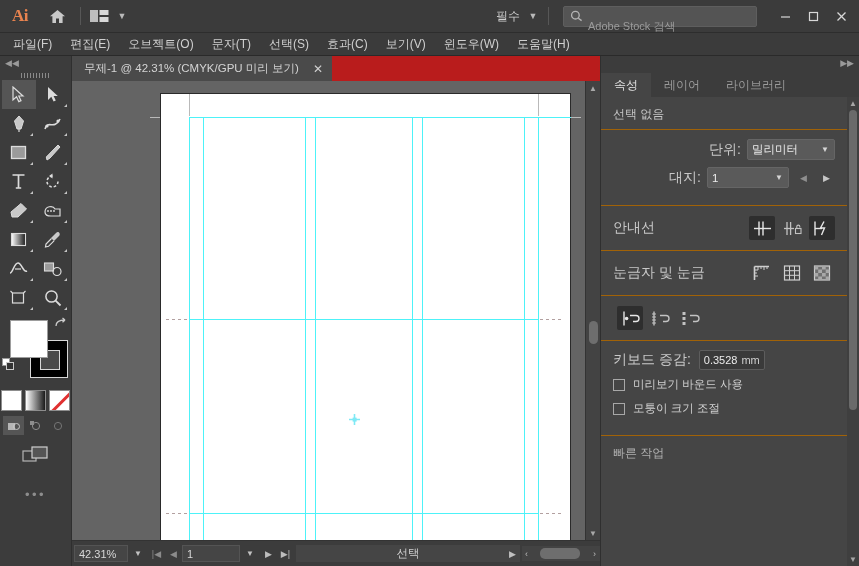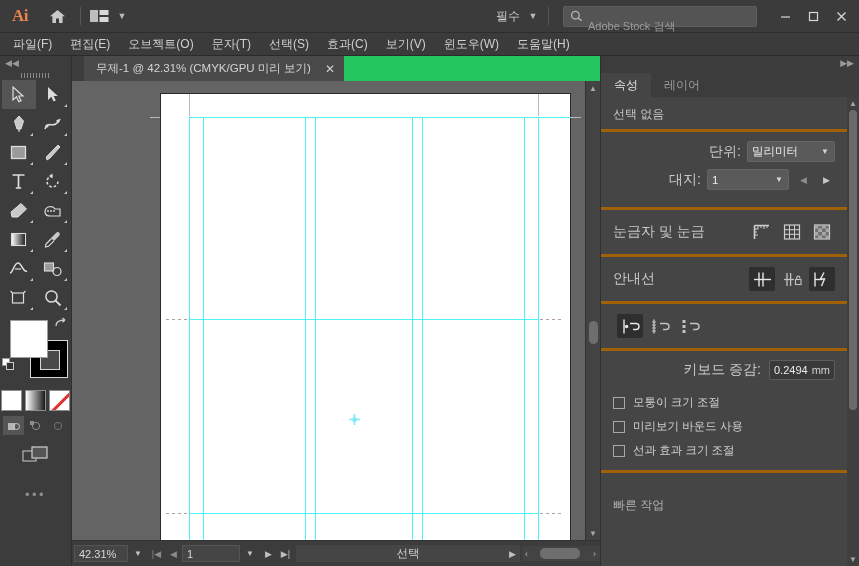--- a/index.html
+++ b/index.html
@@ -72,21 +72,21 @@
   .cm.grad{ background:linear-gradient(90deg,#fff,#1a1a1a); }
   .cm.solid{ background:#fff; }
   .drawmodes{ display:flex; justify-content:center; gap:1px; margin-top:5px; }
   .dm{ width:21px; height:19px; display:flex; align-items:center; justify-content:center; }
   .dm.act{ background:#555; }
   .screenmode{ display:flex; justify-content:center; margin-top:10px;}
   .more-dots{ display:flex; justify-content:center; margin-top:22px; color:#8d8d8d; letter-spacing:2.5px; font-size:13px;}
 
   
   .docarea{ flex:1; position:relative; background:#3c3c3c; }
-  .tabstrip{ height:25px; background:#22c55e; display:flex; align-items:flex-end;margin-left:12px; }
+  .tabstrip{ height:25px; background:#b91c1c; display:flex; align-items:flex-end; }
   .doctab{
     height:25px; background:#4a4a4a; display:flex; align-items:center;
     padding:0 5px 0 12px; color:#d4d4d4; font-size:11.5px; gap:10px; white-space:nowrap;
   }
   .doctab .x{ color:#d0d0d0; font-size:12px; padding:0 4px; }
   .canvas-wrap{ position:absolute; left:0; right:0; top:25px; bottom:0; background:#3c3c3c; }
   .canvas{
     position:absolute; left:0; top:0; right:15px; bottom:26px;
     background:#646464; overflow:hidden;
   }
@@ -131,21 +131,21 @@
      color:#9a9a9a; font-size:9px;}
   .rp-tabs{ height:27px; background:#3c3c3c; display:flex; align-items:flex-end; }
   .rp-tab{ height:24px; padding:0 13px; display:flex; align-items:center; color:#9b9b9b; font-size:12px;}
   .rp-tab.active{ background:#454545; color:#e4e4e4;}
   .rp-body{ flex:1; position:relative; overflow:hidden; background:#454545;}
   .rp-scroll{ position:absolute; right:0; top:0; bottom:0; width:12px; background:#3f3f3f;}
   .rp-scroll .a{ height:13px; display:flex;align-items:center;justify-content:center;color:#a5a5a5;font-size:8px;}
   .rp-scroll .a.b{ position:absolute; bottom:0; left:0; right:0;}
   .rp-thumb{ position:absolute; left:2px; top:13px; width:8px; height:300px; background:#6a6a6a; border-radius:4px;}
   .rp-inner{ position:absolute; left:0; right:12px; top:0; bottom:0; }
-  .sec{ padding:9px 12px 10px 12px; border-bottom:3px solid #a16207; }
+  .sec{ padding:9px 12px 10px 12px; border-bottom:1px solid #a16207; }
   .sec-title{ color:#b0b0b0; font-size:12px; margin-bottom:9px; }
   .row{ display:flex; align-items:center; justify-content:flex-end; margin-bottom:7px; gap:6px;}
   .lbl{ color:#c8c8c8; font-size:14px; }
   .select{
     width:88px; height:21px; background:#5a5a5a; border:1px solid #656565; border-radius:2px;
     display:flex; align-items:center; padding:0 4px; color:#ececec; font-size:11.5px; position:relative;
   }
   .select .cv{ position:absolute; right:5px; color:#d5d5d5; font-size:8px;}
   .select.small{ width:82px; }
   .arrowbtn{ width:17px; height:18px; display:flex; align-items:center; justify-content:center; color:#c6c6c6; font-size:9px;}
@@ -494,20 +494,23 @@
         <span>▶▶</span>
       </div>
 
       <div class="rp-tabs">
         <div class="rp-tab active">
           <span>속성</span>
         </div>
         <div class="rp-tab">
           <span>레이어</span>
         </div>
+        <div class="rp-tab">
+          <span>라이브러리</span>
+        </div>
       </div>
 
       <div class="rp-body">
         <div class="rp-inner">
 
           <div class="sec" style="padding-bottom:6px;">
             <div style="color:#c6c6c6;font-size:12px;">선택 없음</div>
           </div>
 
           <div class="sec">
@@ -519,20 +522,47 @@
               </div>
             </div>
             <div class="row">
               <span class="lbl">대지:</span>
               <div class="select small">
                 <span>1</span>
                 <span class="cv">▼</span>
               </div>
               <div class="arrowbtn dim">◀</div>
               <div class="arrowbtn">▶</div>
+            </div>
+          </div>
+
+          <div class="sec" style="padding:10px 12px;">
+            <div class="iconrow">
+              <span class="lbl">안내선</span>
+              <div class="ibtn on">
+                <svg width="19" height="17" viewBox="0 0 19 17">
+                    <path d="M1 8.5 H18" stroke="#e6e6e6" stroke-width="1.4"></path>
+                    <path d="M6 1.5 V15.5 M10 1.5 V15.5" stroke="#e6e6e6" stroke-width="1.4"></path>
+                  </svg>
+              </div>
+              <div class="ibtn">
+                <svg width="19" height="17" viewBox="0 0 19 17">
+                    <path d="M1 8.5 H11" stroke="#c2c2c2" stroke-width="1.3"></path>
+                    <path d="M4 2 V15 M7.6 2 V15" stroke="#c2c2c2" stroke-width="1.3"></path>
+                    <rect x="12.5" y="8.5" width="5.5" height="5" fill="none" stroke="#c2c2c2" stroke-width="1.1"></rect>
+                    <path d="M13.8 8.5 V6.6 A1.5 1.5 0 0 1 16.8 6.6 V7.4" fill="none" stroke="#c2c2c2" stroke-width="1.1"></path>
+                  </svg>
+              </div>
+              <div class="ibtn on">
+                <svg width="19" height="17" viewBox="0 0 19 17">
+                    <path d="M2 1.5 V15.5" stroke="#e6e6e6" stroke-width="1.4"></path>
+                    <path d="M2 8.5 H9" stroke="#e6e6e6" stroke-width="1.4"></path>
+                    <path d="M11 1.5 L7.5 8 L11.5 8 L8.5 15" fill="none" stroke="#e6e6e6" stroke-width="1.4"></path>
+                  </svg>
+              </div>
             </div>
           </div>
 
           <div class="sec" style="padding:10px 12px;">
             <div class="iconrow">
               <span class="lbl">눈금자 및 눈금</span>
               <div class="ibtn">
                 <svg width="18" height="16" viewBox="0 0 18 16">
                     <path d="M1.5 1.5 H16 M1.5 1.5 V15" stroke="#cfcfcf" stroke-width="1.6" fill="none"></path>
                     <path d="M5 1.5 V5 M8 1.5 V4 M11 1.5 V5 M14 1.5 V4 M1.5 5 H5 M1.5 8 H4 M1.5 11 H5" stroke="#cfcfcf" stroke-width="1"></path>
@@ -557,47 +587,20 @@
                       <rect x="5.2" y="11.5" width="3.8" height="3.5"></rect>
                       <rect x="12.7" y="11.5" width="3.8" height="3.5"></rect>
                     </g>
                   </svg>
               </div>
             </div>
           </div>
 
           <div class="sec" style="padding:10px 12px;">
             <div class="iconrow">
-              <span class="lbl">안내선</span>
-              <div class="ibtn on">
-                <svg width="19" height="17" viewBox="0 0 19 17">
-                    <path d="M1 8.5 H18" stroke="#e6e6e6" stroke-width="1.4"></path>
-                    <path d="M6 1.5 V15.5 M10 1.5 V15.5" stroke="#e6e6e6" stroke-width="1.4"></path>
-                  </svg>
-              </div>
-              <div class="ibtn">
-                <svg width="19" height="17" viewBox="0 0 19 17">
-                    <path d="M1 8.5 H11" stroke="#c2c2c2" stroke-width="1.3"></path>
-                    <path d="M4 2 V15 M7.6 2 V15" stroke="#c2c2c2" stroke-width="1.3"></path>
-                    <rect x="12.5" y="8.5" width="5.5" height="5" fill="none" stroke="#c2c2c2" stroke-width="1.1"></rect>
-                    <path d="M13.8 8.5 V6.6 A1.5 1.5 0 0 1 16.8 6.6 V7.4" fill="none" stroke="#c2c2c2" stroke-width="1.1"></path>
-                  </svg>
-              </div>
-              <div class="ibtn on">
-                <svg width="19" height="17" viewBox="0 0 19 17">
-                    <path d="M2 1.5 V15.5" stroke="#e6e6e6" stroke-width="1.4"></path>
-                    <path d="M2 8.5 H9" stroke="#e6e6e6" stroke-width="1.4"></path>
-                    <path d="M11 1.5 L7.5 8 L11.5 8 L8.5 15" fill="none" stroke="#e6e6e6" stroke-width="1.4"></path>
-                  </svg>
-              </div>
-            </div>
-          </div>
-
-          <div class="sec" style="padding:10px 12px;">
-            <div class="iconrow">
               <div class="ibtn on">
                 <svg width="19" height="17" viewBox="0 0 19 17">
                     <path d="M3 1.5 V15.5" stroke="#e6e6e6" stroke-width="1.4"></path>
                     <circle cx="5.6" cy="8.5" r="1.8" fill="#e6e6e6"></circle>
                     <path d="M9 5.5 H15 A3 3 0 0 1 15 11.5 H12" fill="none" stroke="#e6e6e6" stroke-width="1.4"></path>
                   </svg>
               </div>
               <div class="ibtn">
                 <svg width="19" height="17" viewBox="0 0 19 17">
                     <path d="M3 1.5 V15.5" stroke="#c2c2c2" stroke-width="1.4"></path>
@@ -610,43 +613,39 @@
                     <rect x="1.5" y="2" width="3" height="3" fill="#c2c2c2"></rect>
                     <rect x="1.5" y="7" width="3" height="3" fill="#c2c2c2"></rect>
                     <rect x="1.5" y="12" width="3" height="3" fill="#c2c2c2"></rect>
                     <path d="M9 5.5 H15 A3 3 0 0 1 15 11.5 H12" fill="none" stroke="#c2c2c2" stroke-width="1.4"></path>
                   </svg>
               </div>
             </div>
           </div>
 
           <div class="sec">
-            <div class="cbrow" style="margin-bottom:15px;justify-content:flex-end;">
+            <div class="cbrow" style="margin-bottom:7px;">
               <span class="lbl">키보드 증감:</span>
               <div class="fieldmm">
-                <span>0.2494</span>
+                <span>0.3528</span>
                 <span style="color:#cfcfcf;">mm</span>
               </div>
+            </div>
+            <div class="cbrow">
+              <div class="cb"></div>
+              <span class="cbtext">미리보기 바운드 사용</span>
             </div>
             <div class="cbrow">
               <div class="cb"></div>
               <span class="cbtext">모퉁이 크기 조절</span>
             </div>
-            <div class="cbrow">
-              <div class="cb"></div>
-              <span class="cbtext">미리보기 바운드 사용</span>
-            </div>
-            <div class="cbrow" style="margin-bottom:2px;">
-              <div class="cb"></div>
-              <span class="cbtext">선과 효과 크기 조절</span>
-            </div>
           </div>
 
           <div class="sec" style="border-bottom:none;">
-            <div class="sec-title" style="margin-bottom:4px;margin-top:15px;">빠른 작업</div>
+            <div class="sec-title" style="margin-bottom:4px;">빠른 작업</div>
 
           </div>
 
         </div>
 
         <div class="rp-scroll">
           <div class="a">▲</div>
           <div class="rp-thumb"></div>
           <div class="a b">▼</div>
         </div>

